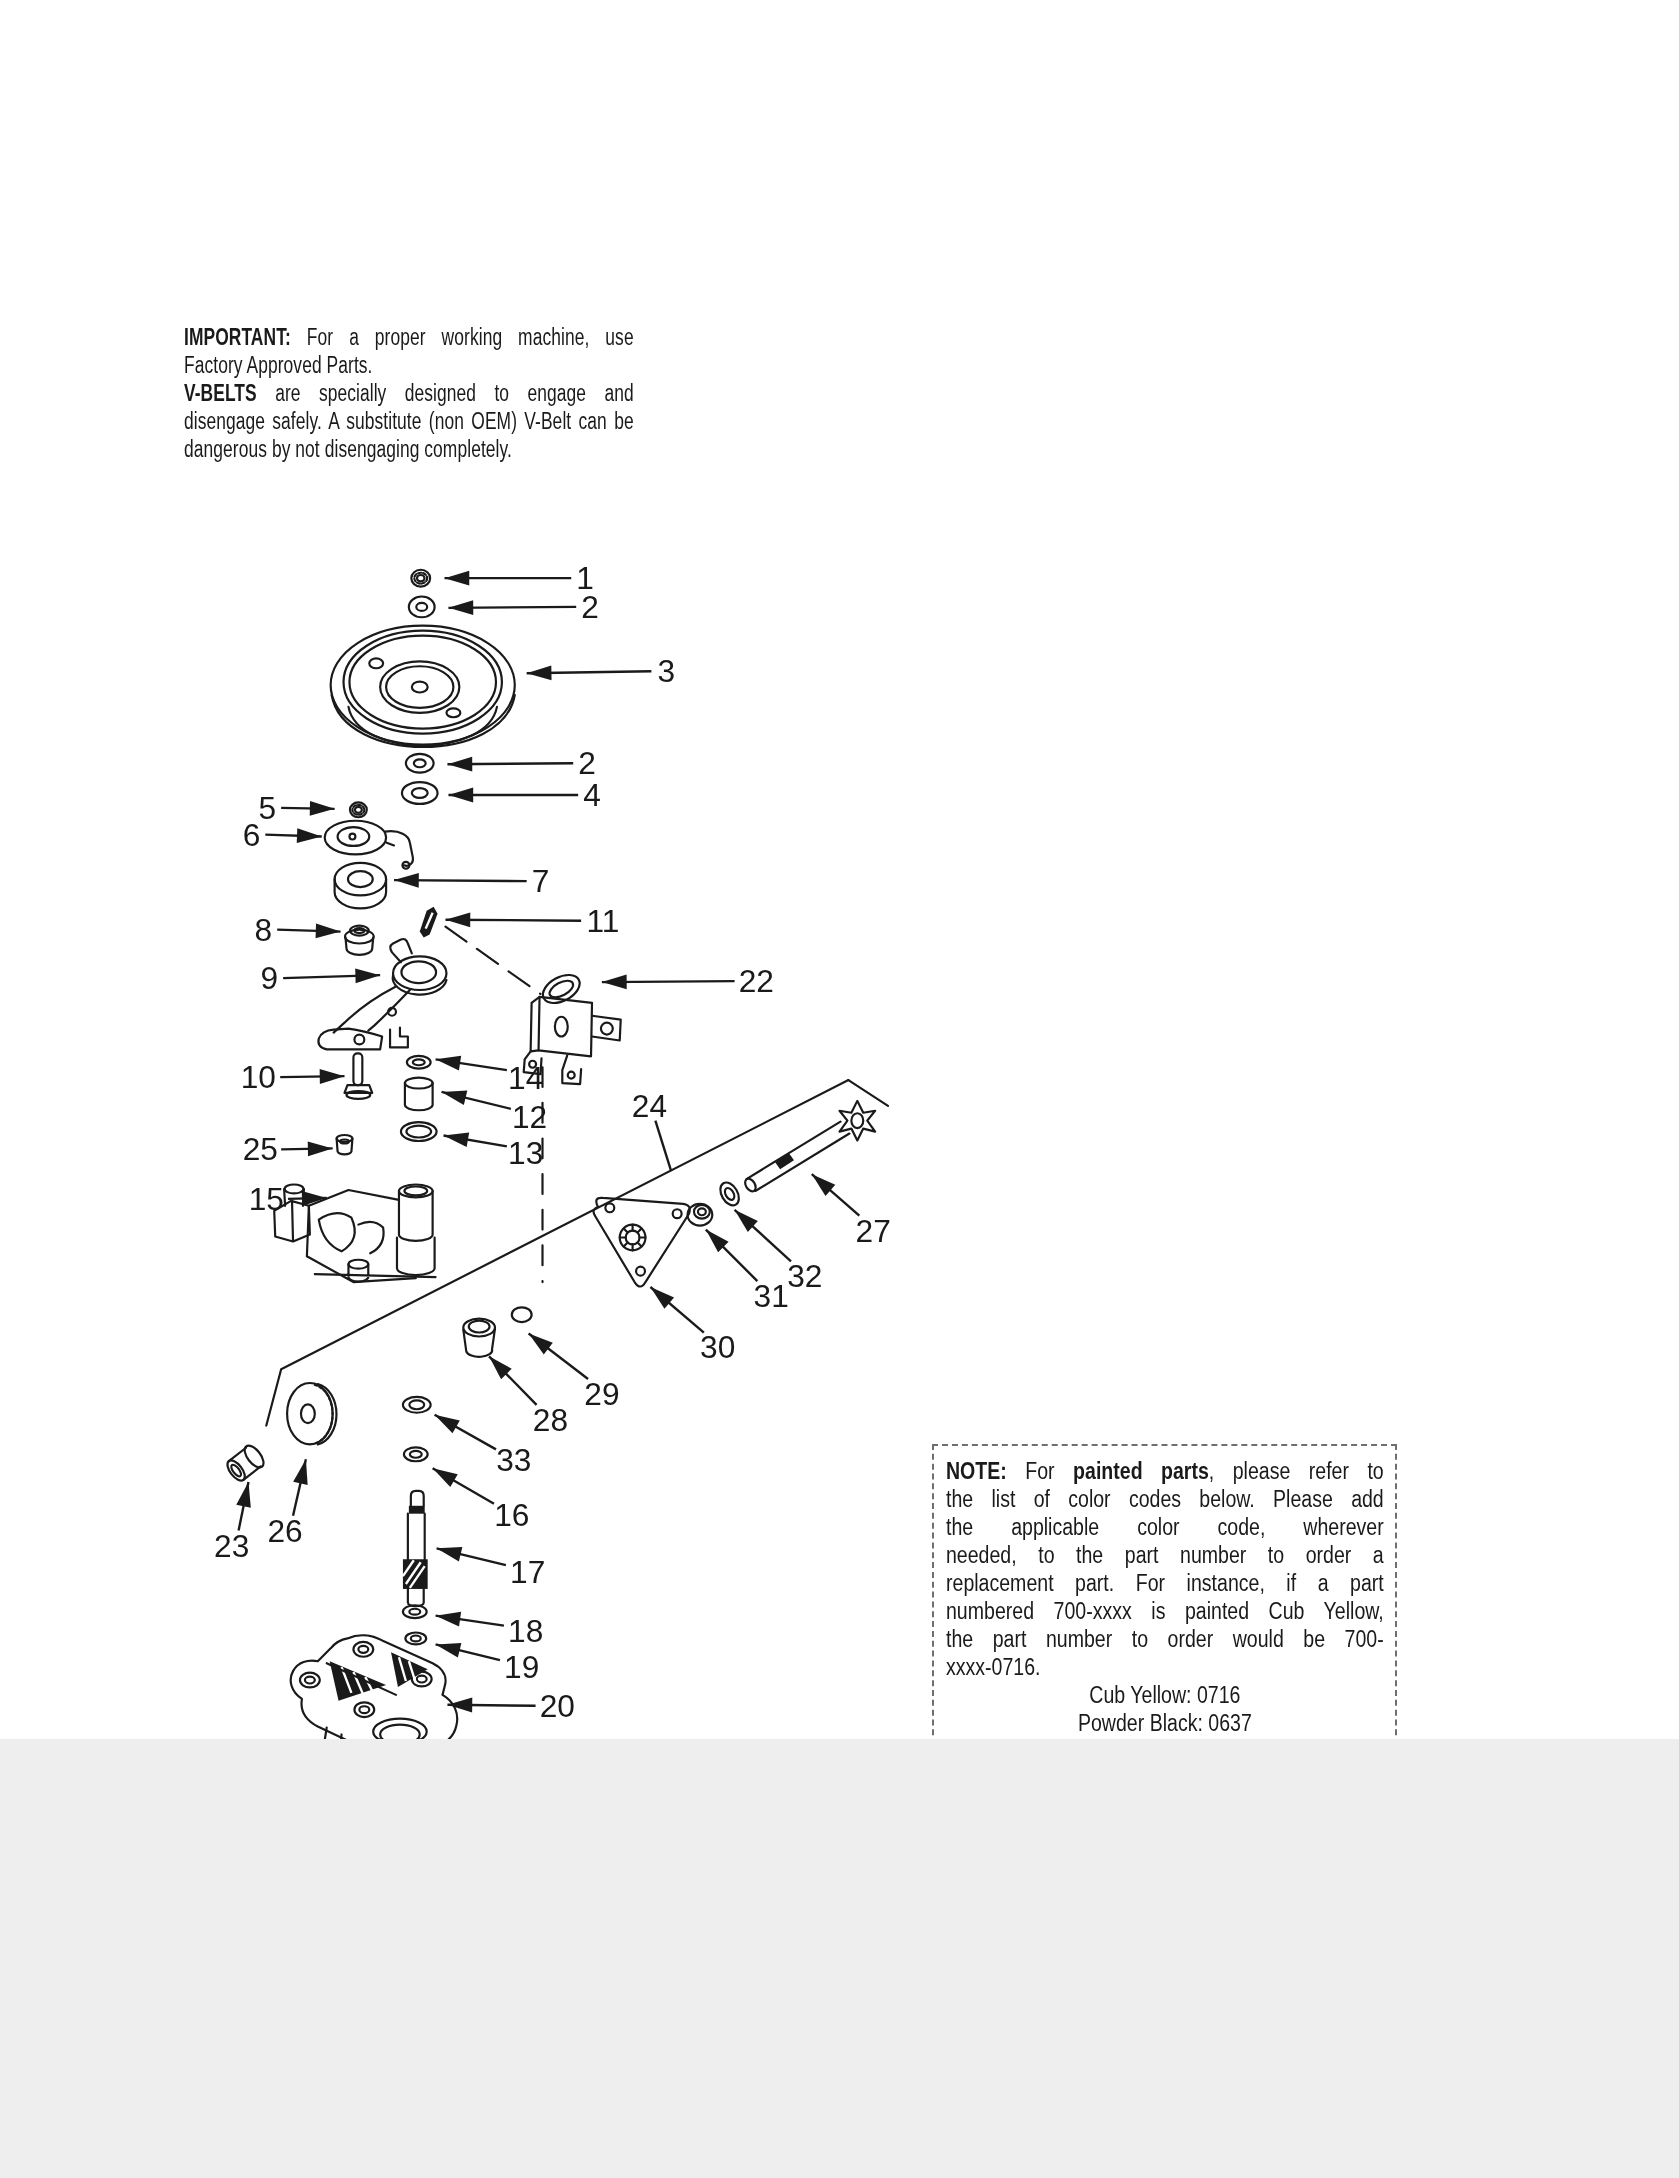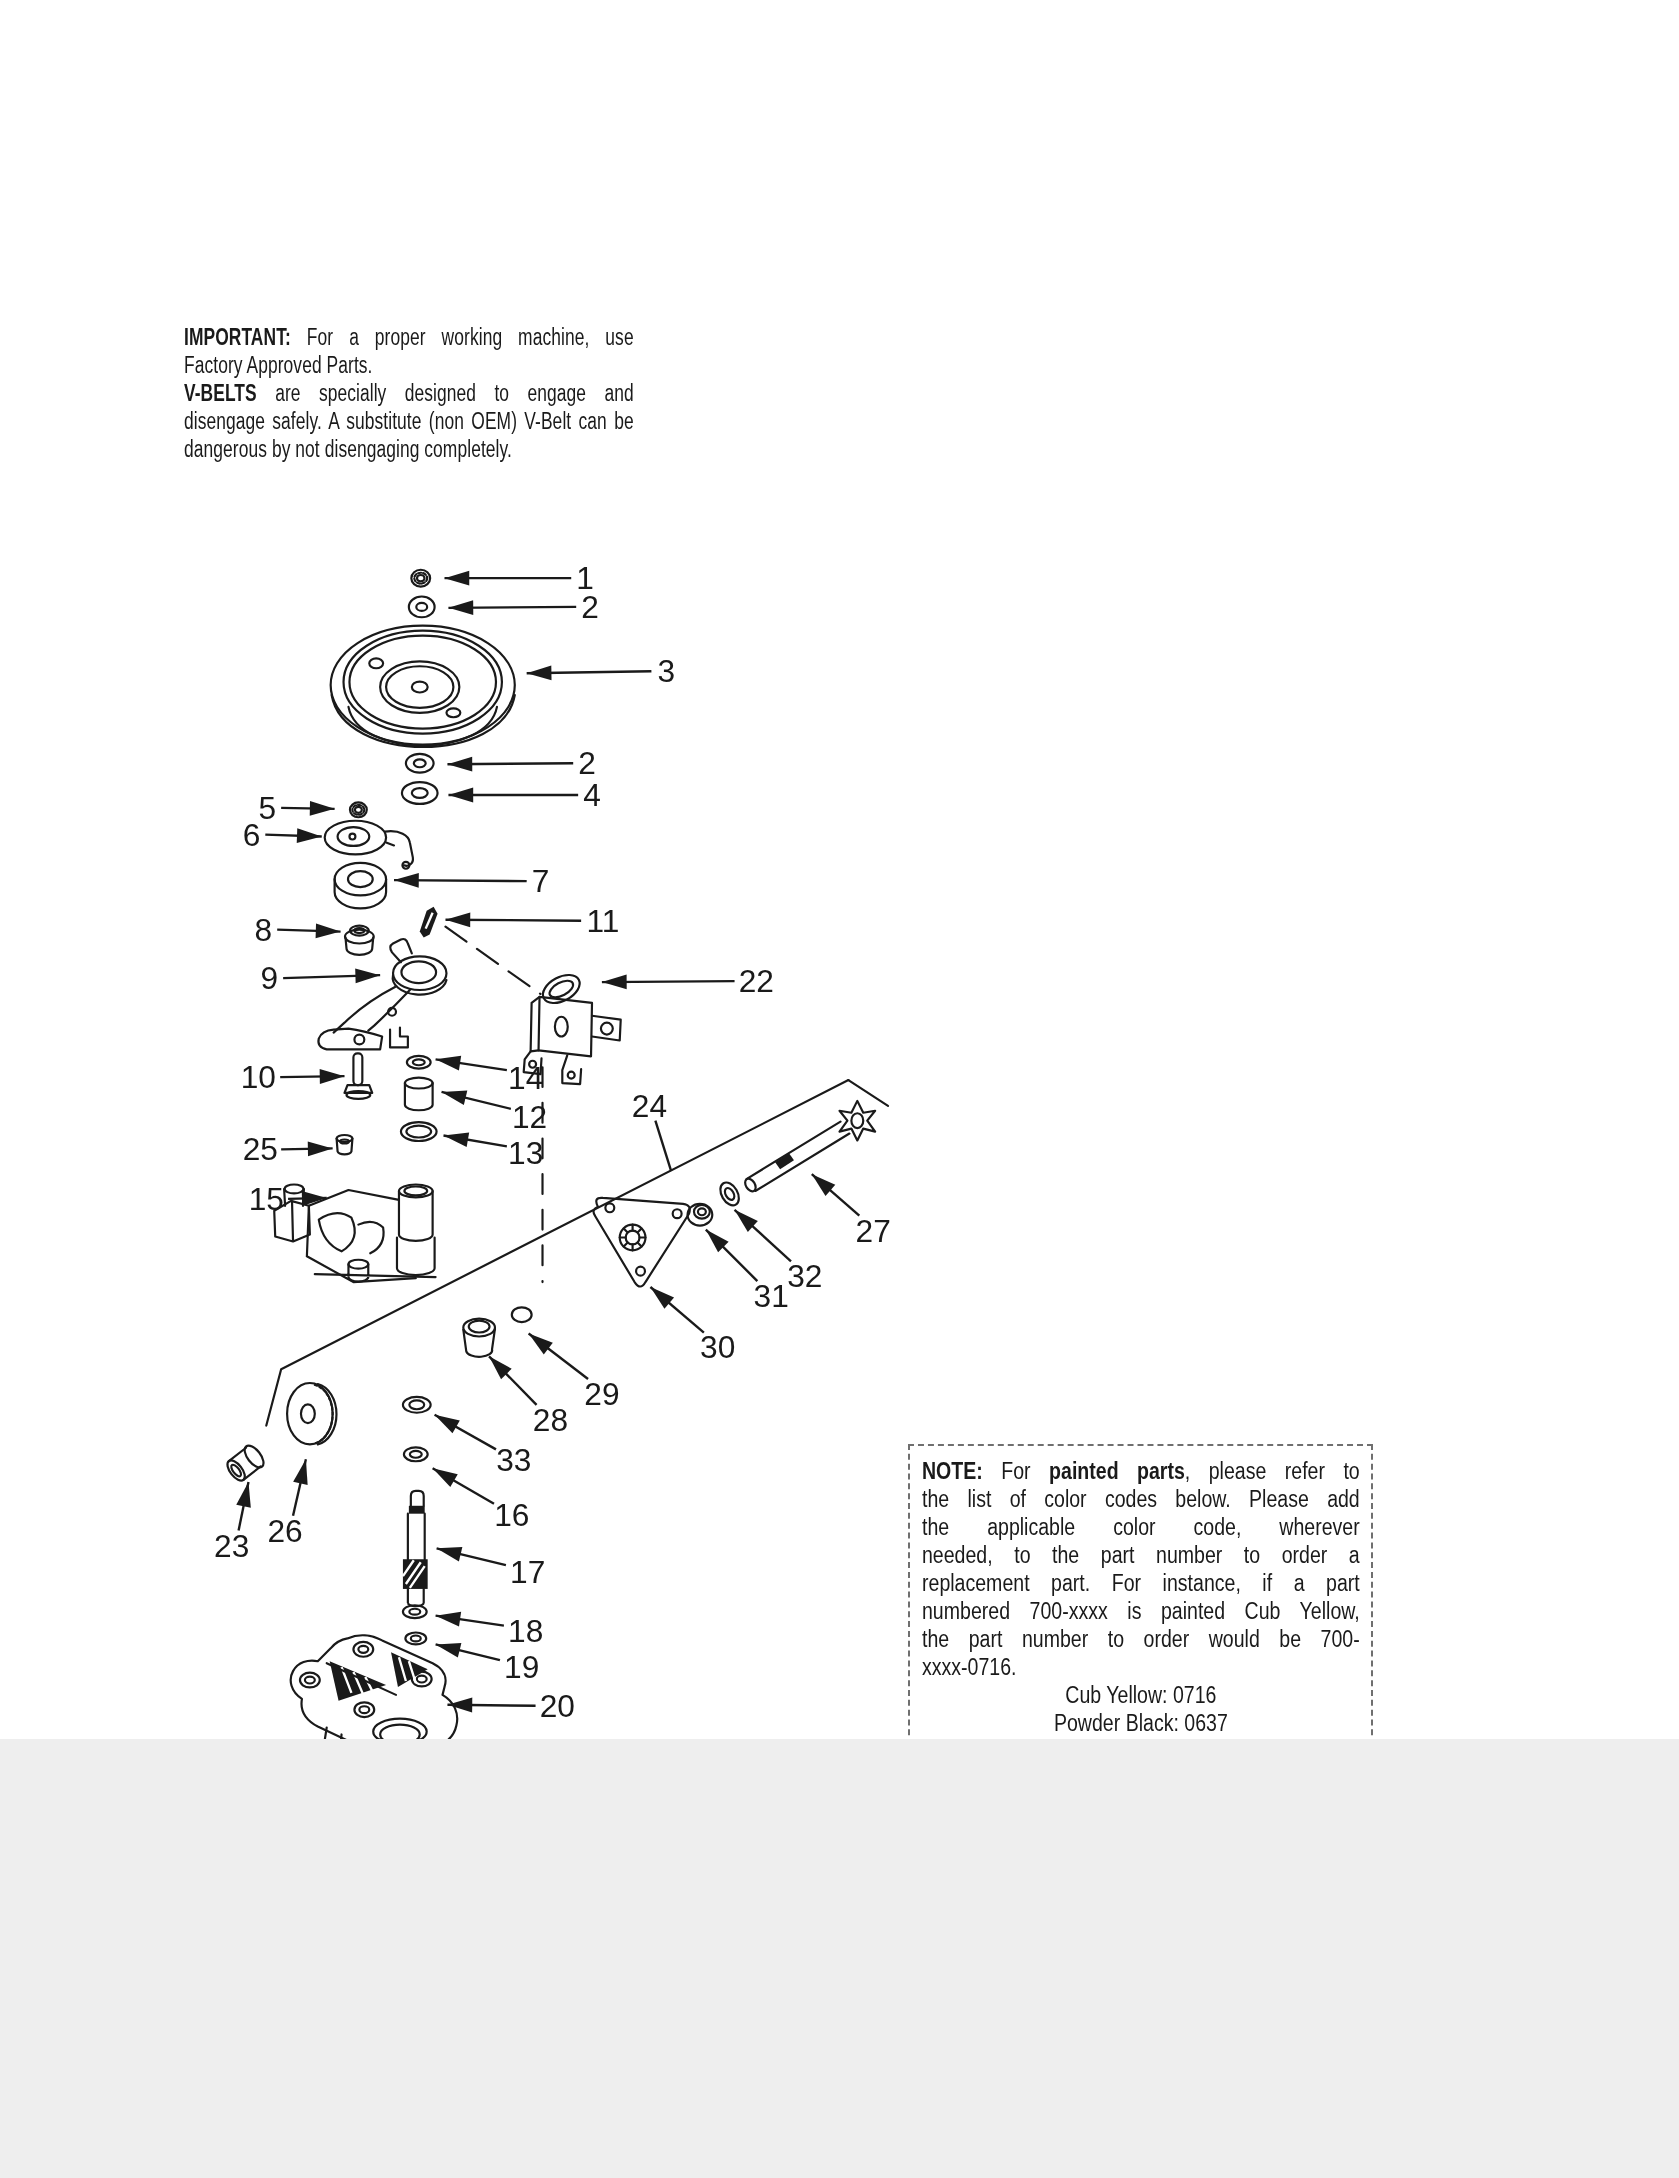--- a/index.html
+++ b/index.html
@@ -13,21 +13,21 @@
   
   .header-block {
     position:absolute; left:184px; top:323px; width:594px;
     transform:scaleX(0.757); transform-origin:0 0;
     font-size:23px; line-height:28px; letter-spacing:0.1px;
   }
   .hline { white-space:normal; }
   .jl { text-align:justify; text-align-last:justify; }
   
   .note-box {
-    position:absolute; left:908px; top:1444px; width:465px; height:311px;
+    position:absolute; left:932px; top:1444px; width:465px; height:311px;
     border:2px dashed #6f6f6f; box-sizing:border-box;
   }
   .note-inner {
     position:absolute; left:12px; top:11px; width:515px;
     transform:scaleX(0.85); transform-origin:0 0;
     font-size:23px; line-height:28px;
   }
   .nline { white-space:normal; }
   .center { text-align:center; }
   

